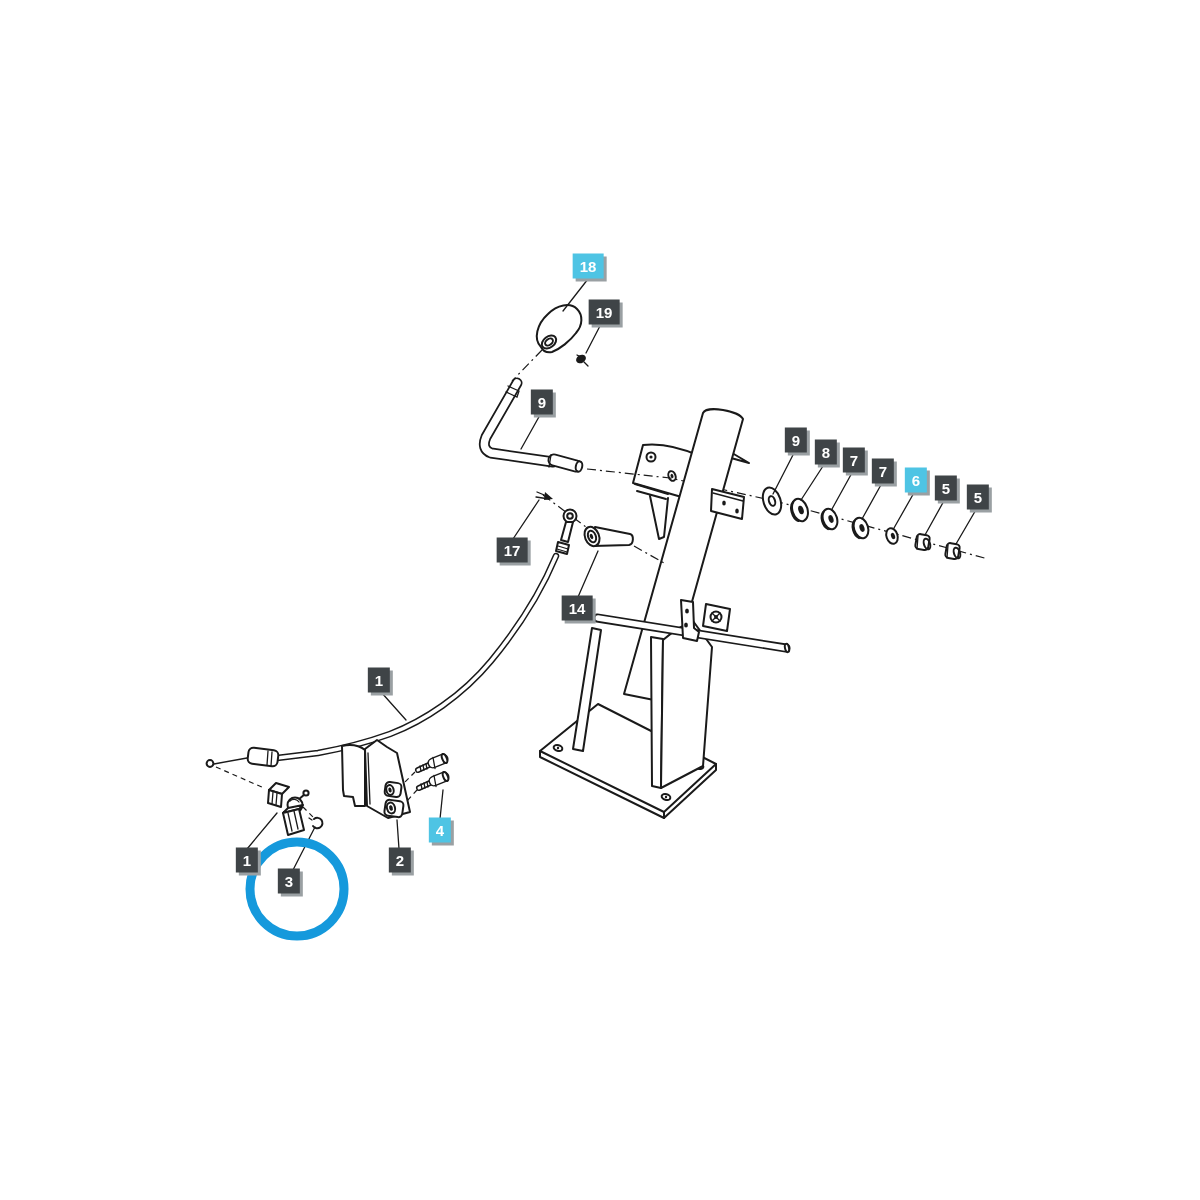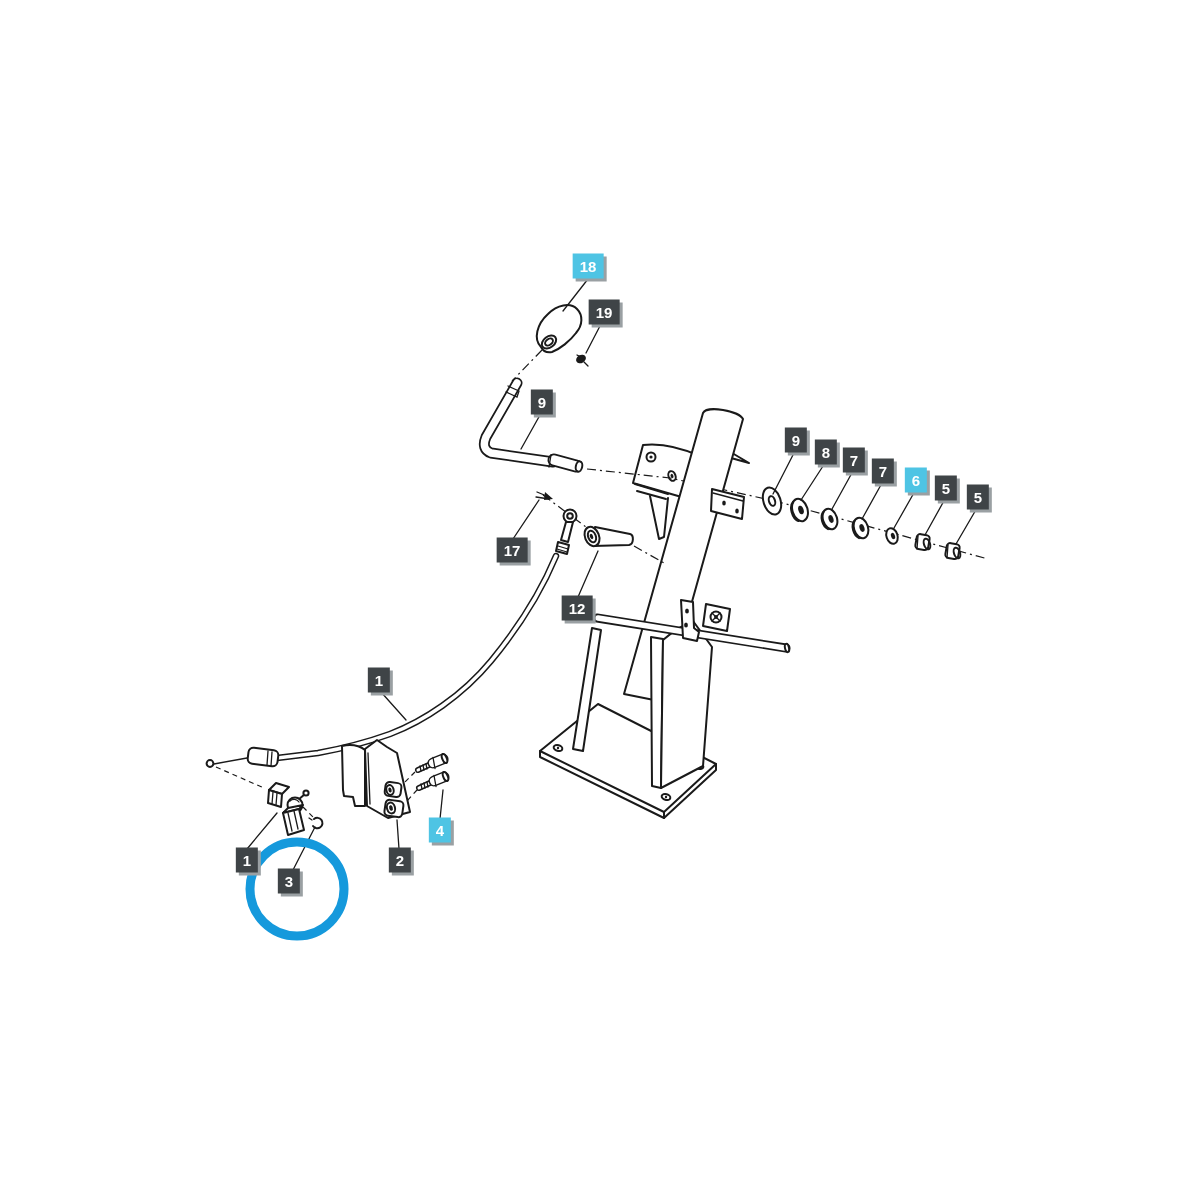--- a/index.html
+++ b/index.html
@@ -261,19 +261,19 @@
   <div class="part-label" style="left:604px;top:312px">19</div>
   <div class="part-label" style="left:542px;top:402px">9</div>
   <div class="part-label" style="left:796px;top:440px">9</div>
   <div class="part-label" style="left:826px;top:452px">8</div>
   <div class="part-label" style="left:854px;top:460px">7</div>
   <div class="part-label" style="left:883px;top:471px">7</div>
   <div class="part-label cyan" style="left:916px;top:480px">6</div>
   <div class="part-label" style="left:946px;top:488px">5</div>
   <div class="part-label" style="left:978px;top:497px">5</div>
   <div class="part-label" style="left:512px;top:550px">17</div>
-  <div class="part-label" style="left:577px;top:608px">12</div>
+  <div class="part-label" style="left:577px;top:608px">14</div>
   <div class="part-label" style="left:379px;top:680px">1</div>
   <div class="part-label cyan" style="left:440px;top:830px">4</div>
   <div class="part-label" style="left:400px;top:860px">2</div>
   <div class="part-label" style="left:247px;top:860px">1</div>
   <div class="part-label" style="left:289px;top:881px">3</div>
 </div>
 
 </body></html>

